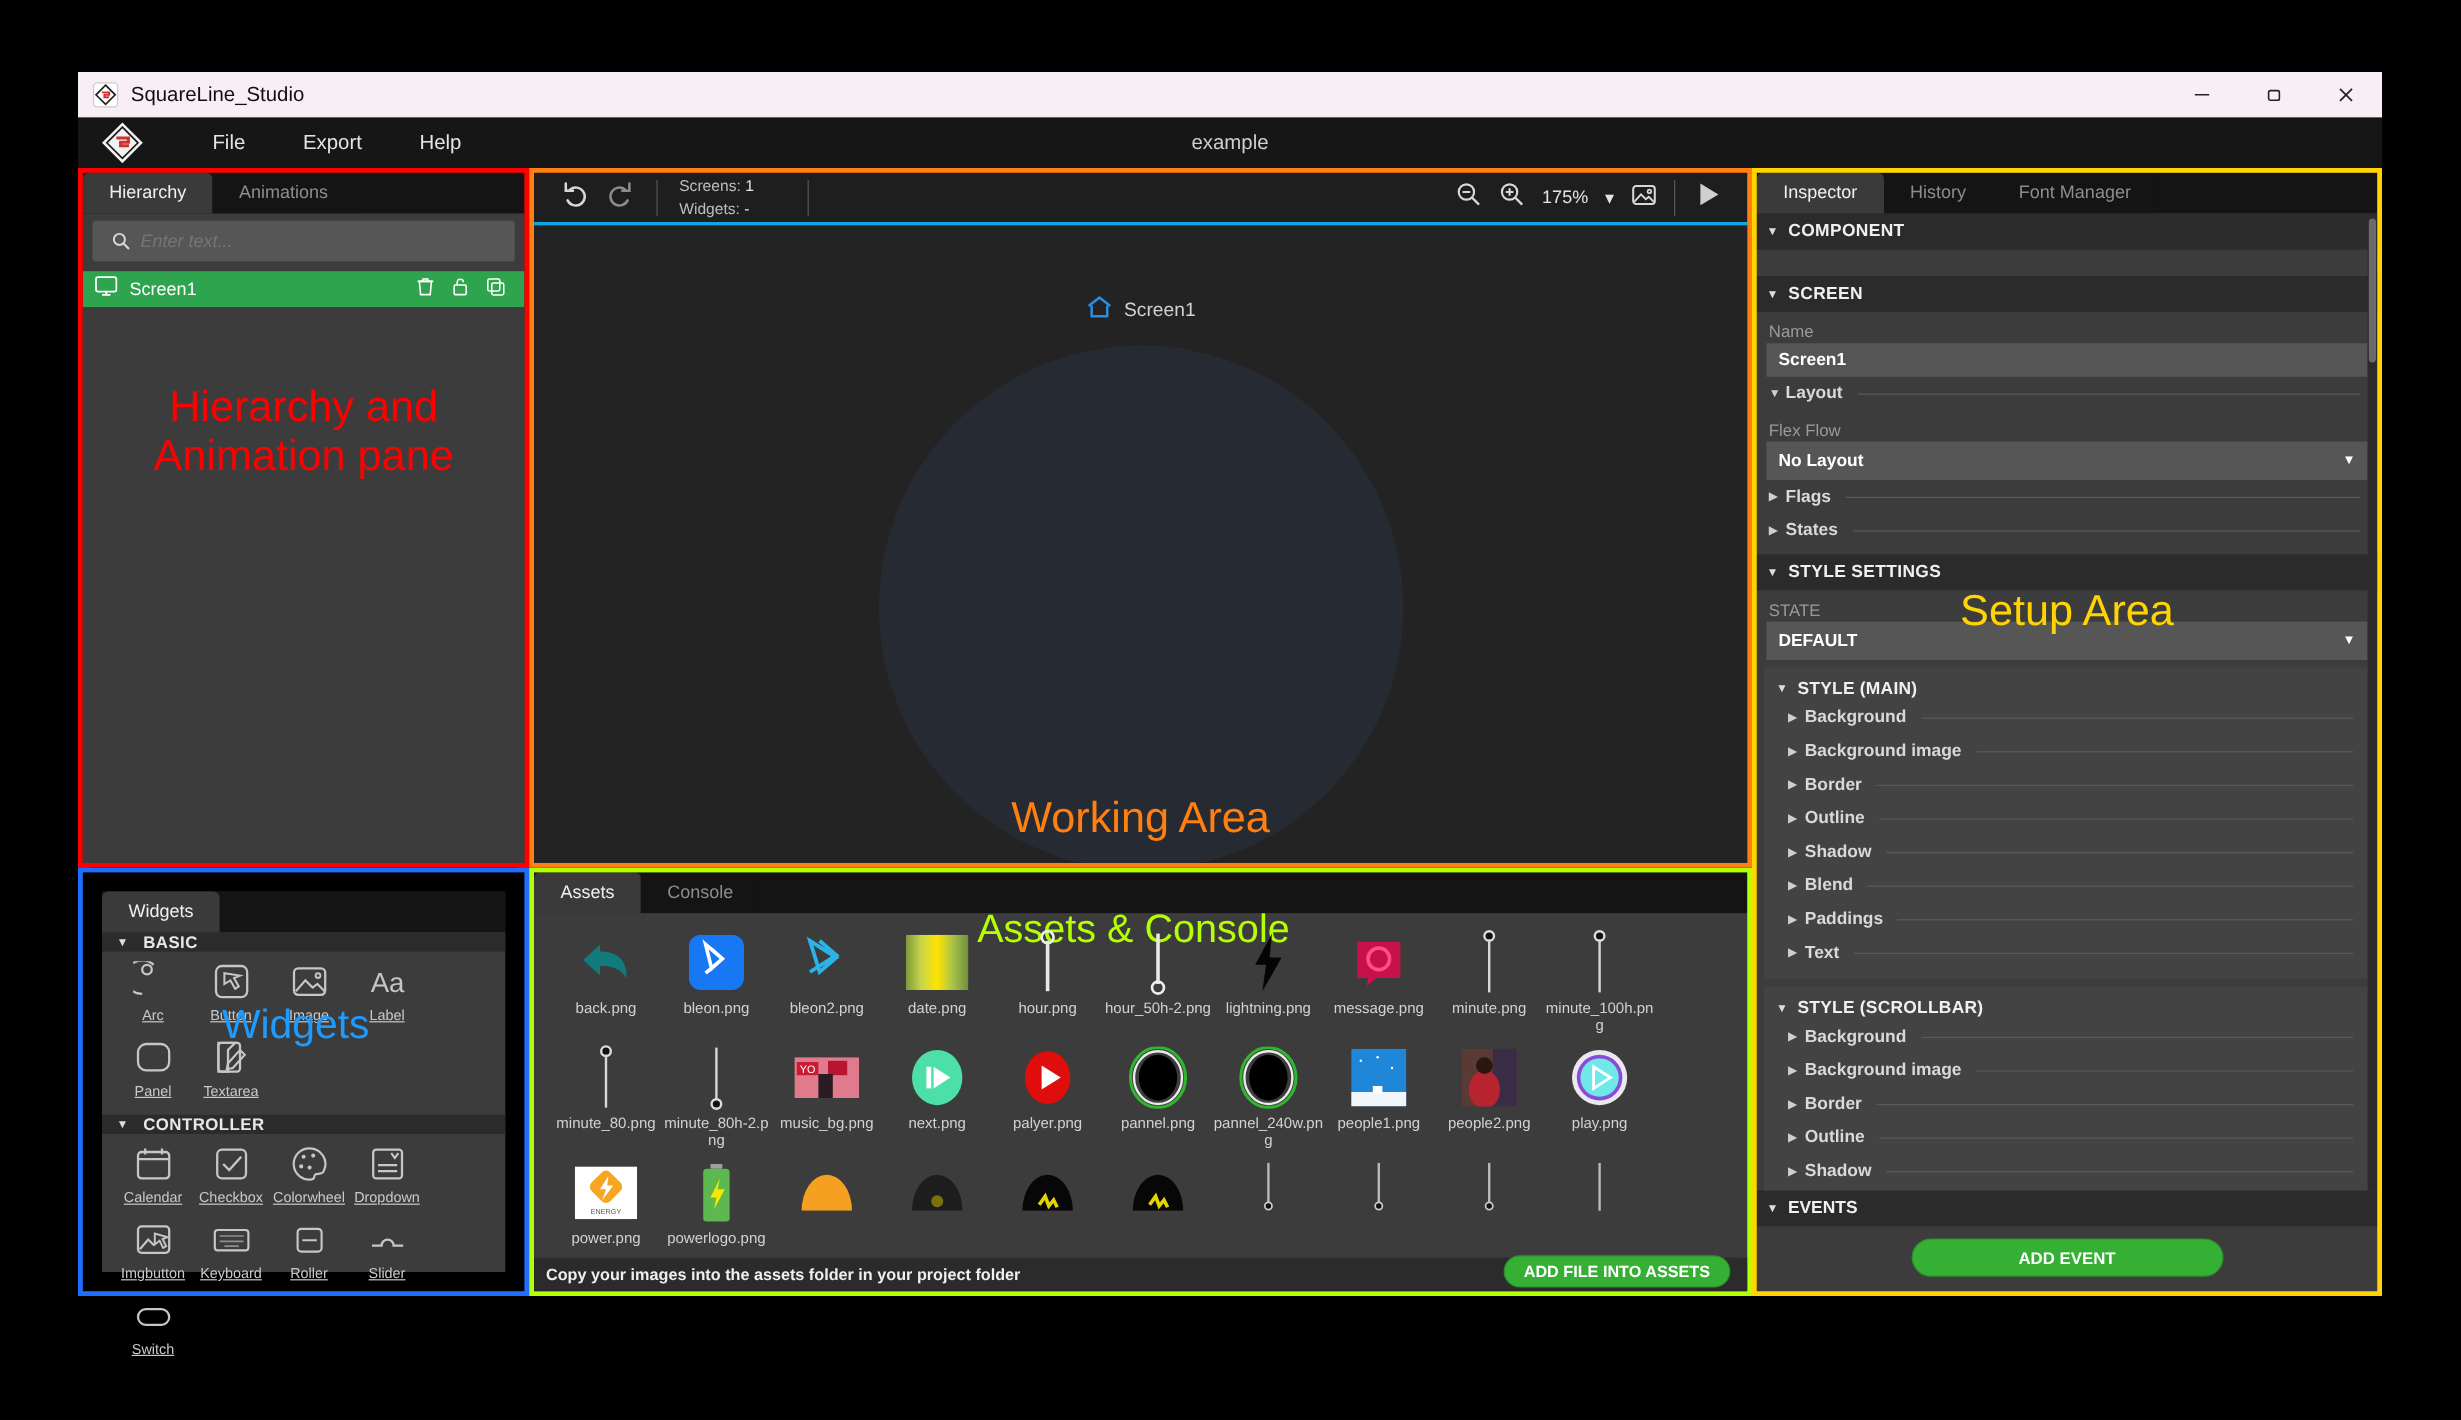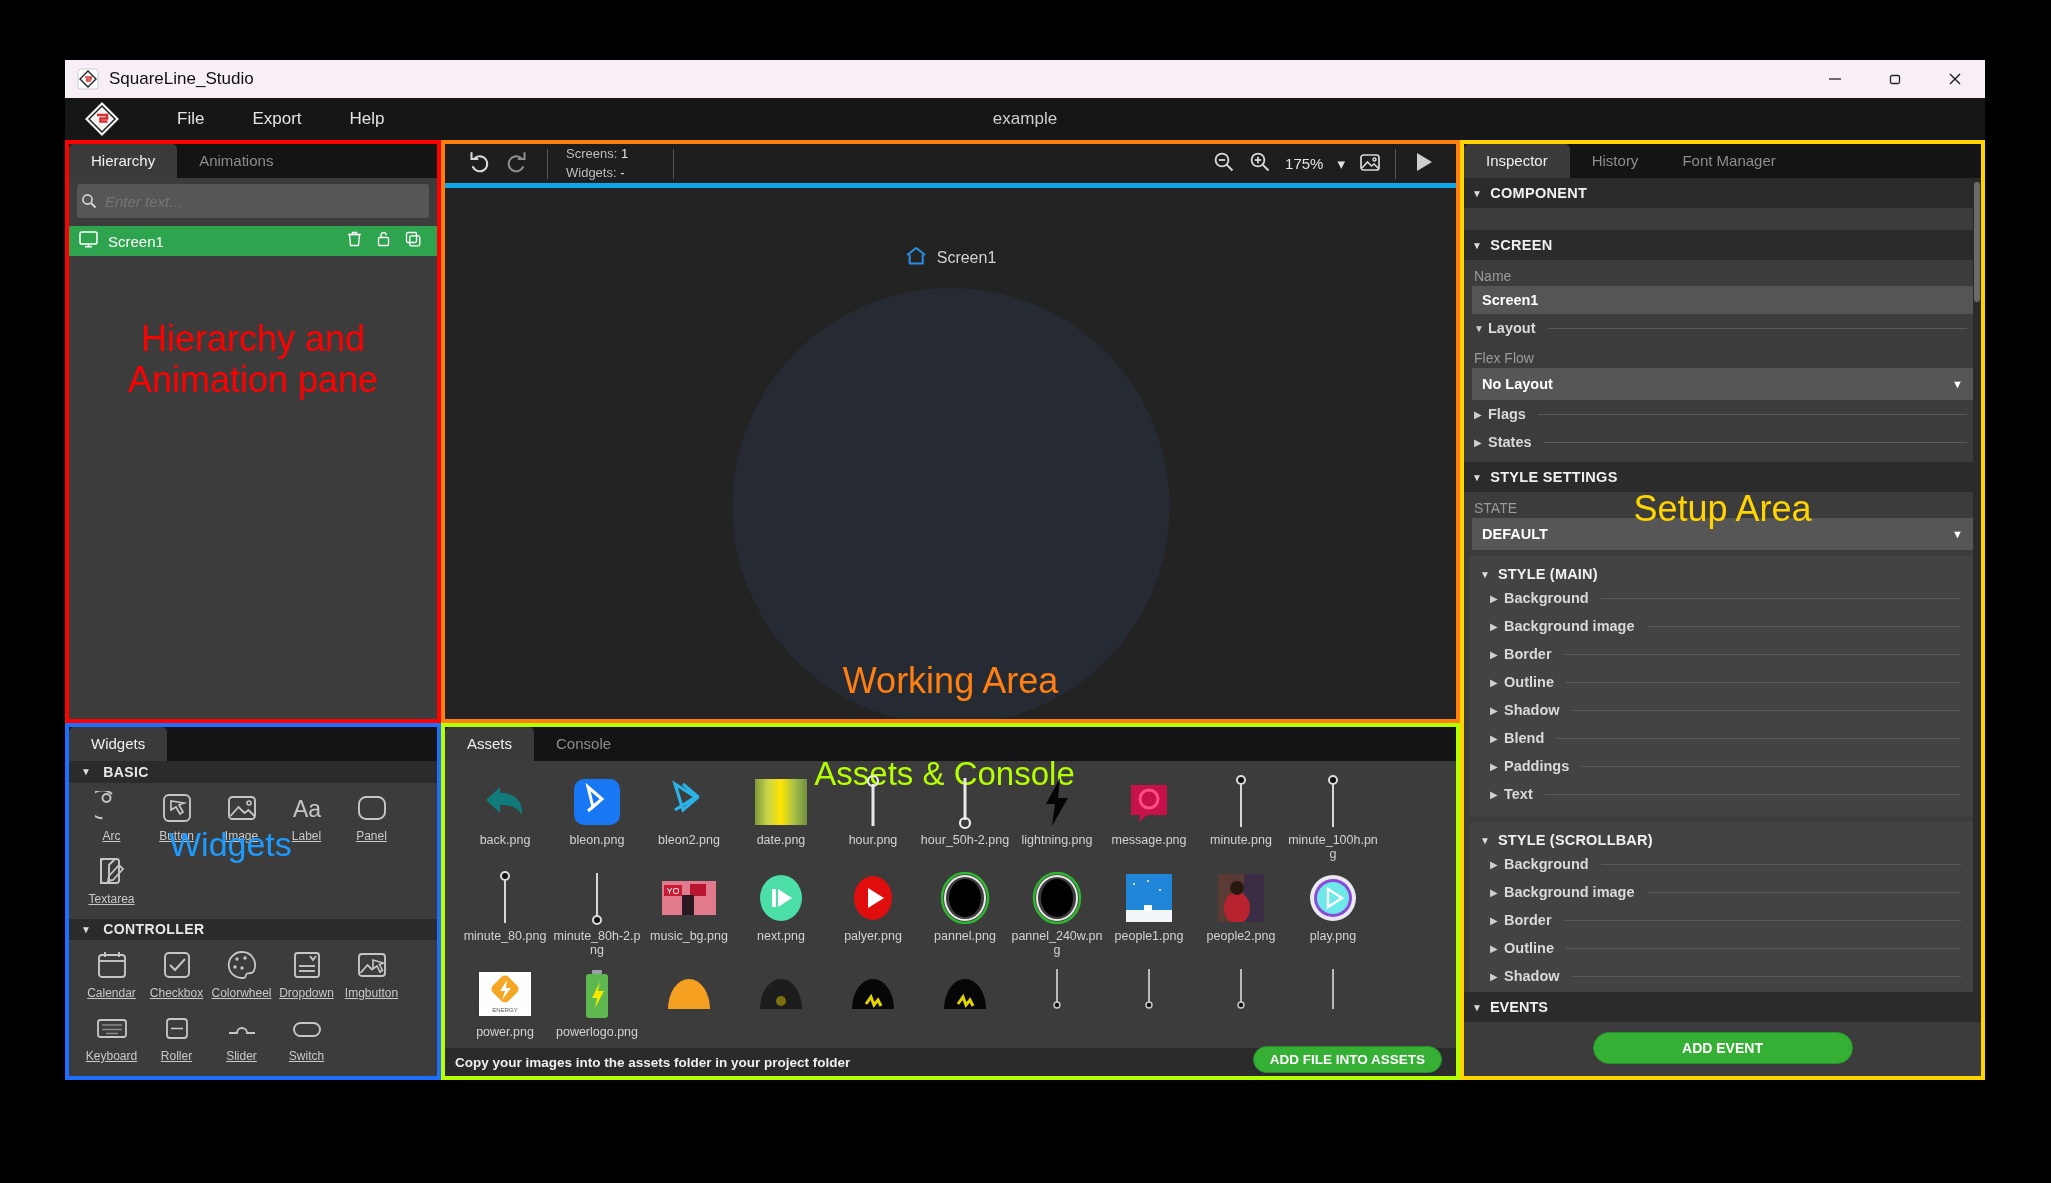--- a/index.html
+++ b/index.html
@@ -48,21 +48,21 @@
   
   .panel{ background:#2e2e2e; display:flex; flex-direction:column; min-height:0; }
   .tabbar{ height:34px; background:#141414; display:flex; align-items:flex-end; flex:0 0 34px; }
   .tab{ height:34px; padding:0 22px; line-height:34px; font-size:15px; color:#8d8d8d;
         background:#141414; border-radius:5px 5px 0 0;}
   .tab.active{ background:#3a3a3a; color:#f0f0f0; }
 
   
   .hier{ background:#3c3c3c; flex:1; display:flex; flex-direction:column; min-height:0;}
   .searchrow{ height:34px; margin:6px 8px 4px 8px; background:#565656; border-radius:3px;
-     display:flex; align-items:center; padding:0 4px; }
+     display:flex; align-items:center; padding:0 16px; }
   .searchrow svg{ flex:0 0 auto; }
   .search-input{ background:transparent; border:0; outline:0; color:#d8d8d8;
      font-style:italic; font-size:15px; margin-left:8px; width:100%;
      font-family:"Liberation Sans", sans-serif; }
   .hier-row{ height:30px; background:#2fa44f; display:flex; align-items:center;
      padding:0 10px; margin:4px 0 0 0; }
   .hier-row .name{ color:#fff; font-size:15px; margin-left:10px; flex:1;}
   .hier-icons{ display:flex; gap:14px; align-items:center; padding-right:6px;}
   .hier-body{ flex:1; background:#3c3c3c; position:relative; }
   .label-overlay{ position:absolute; left:0; right:0; text-align:center; font-size:36px;
@@ -75,21 +75,21 @@
   .wsection .caret{ margin-right:12px; font-size:10px; color:#ddd; }
   .wgrid{ display:flex; flex-wrap:wrap; padding:6px 4px 4px 10px; position:relative;}
   .witem{ width:65px; height:63px; display:flex; flex-direction:column; align-items:center;
       justify-content:flex-start; }
   .witem .wlabel{ color:#c9c9c9; font-size:12px; margin-top:2px; white-space:nowrap;text-decoration:underline;}
   .wicon{ height:38px; display:flex; align-items:center; justify-content:flex-start; }
 
   
   .work{ flex:1; display:flex; flex-direction:column; background:#1e1e1e; min-height:0;}
   .worktoolbar{ height:44px; background:#1e1e1e; display:flex; align-items:center;
-     flex:0 0 44px; border-bottom:5px solid #0ea5e9;}
+     flex:0 0 44px; border-bottom:3px solid #0ea5e9;}
   .wt-undo{ display:flex; gap:10px; padding:0 18px 0 22px; align-items:center;}
   .sep{ width:1px; height:30px; background:#555; }
   .counts{ font-size:13px; color:#bdbdbd; padding:0 18px; line-height:1.45;}
   .counts b{ font-weight:normal; color:#e6e6e6; display:inline-block; min-width:34px;}
   .wt-right{ margin-left:auto; display:flex; align-items:center; gap:14px; padding-right:20px;}
   .zoomval{ color:#e3e3e3; font-size:15px; }
   .canvas{ flex:1; background:#232323; position:relative; overflow:hidden;}
   .screen-tag{ position:absolute; left:50%; transform:translateX(-50%); top:58px;
      display:flex; align-items:center; gap:10px; color:#d2d2d2; font-size:16px;}
   .circle{ position:absolute; left:50%; transform:translateX(-50%); top:100px;
@@ -242,21 +242,21 @@
             <div class="hier-body">
               <div class="label-overlay" style="top:62px; color:#ff0000;">
                 <div>Hierarchy and</div>
                 <div>Animation pane</div>
               </div>
             </div>
           </div>
         </div>
       </div>
 
-      <div class="outline" style="flex:1; padding:4px; background:#000000; min-height:0;border-radius:13px;">
+      <div class="outline" style="flex:1; padding:20px; background:#000000; min-height:0;border-radius:13px;">
         <div class="ob" style="left:0;top:0;right:0;bottom:0;border:4px solid #1e6eff;"></div>
         <div class="panel" style="height:100%;">
           <div class="tabbar">
             <div class="tab active">Widgets</div>
           </div>
           <div class="wpanel">
 
             <div class="wsection">
               <span class="caret">▼</span>
               <span>BASIC</span>

